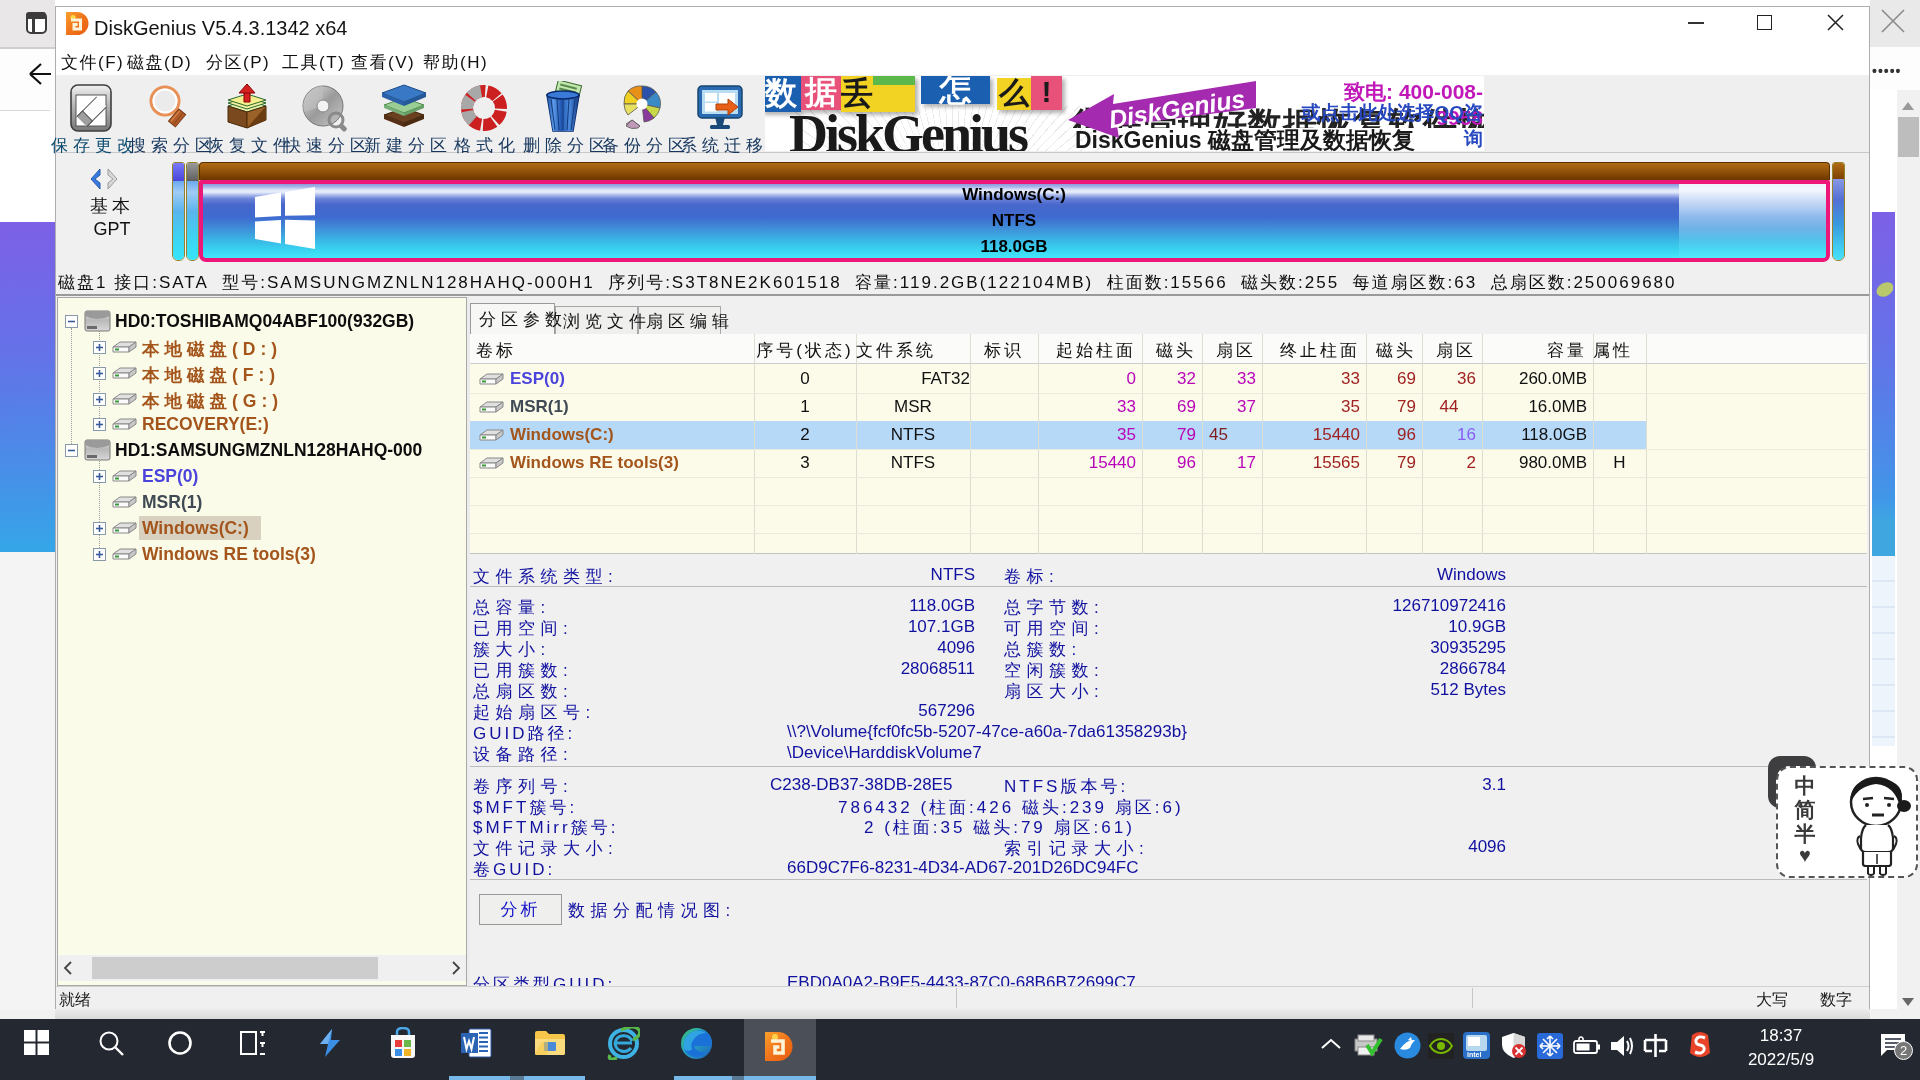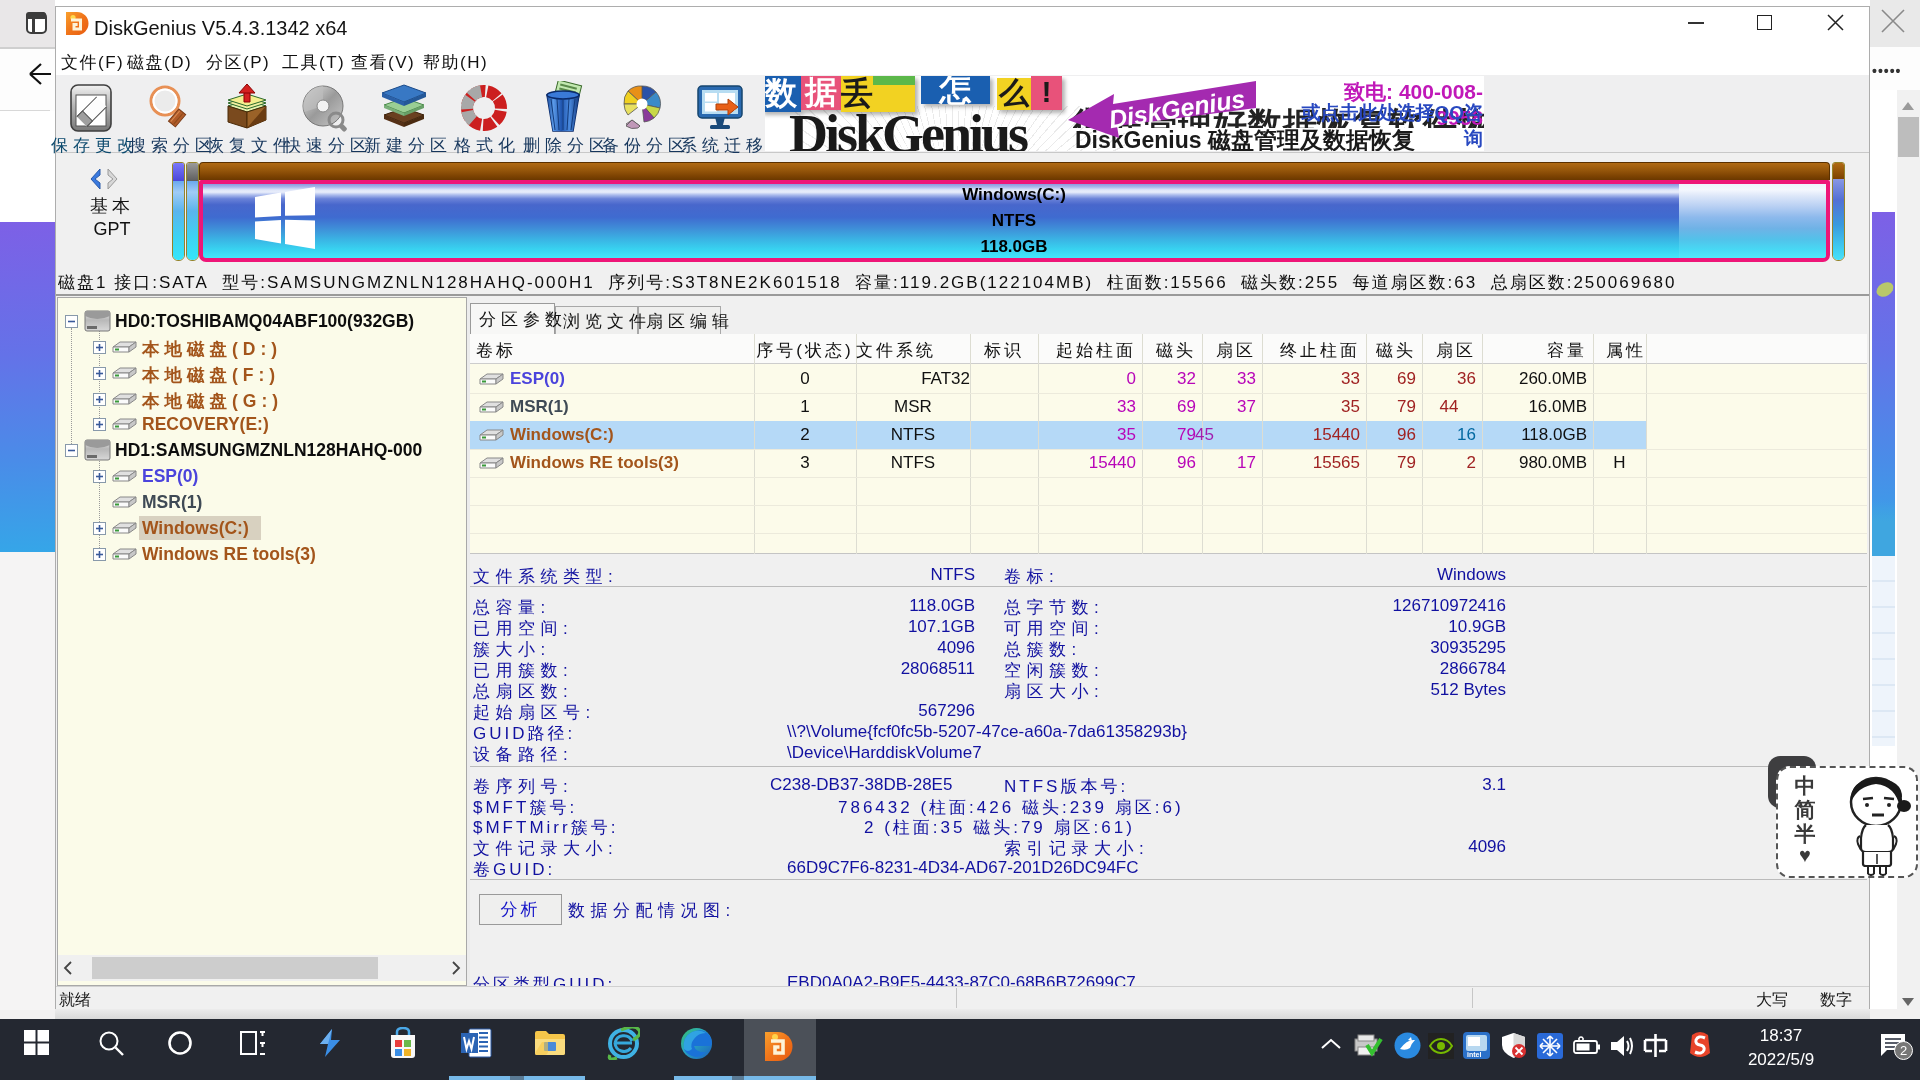--- a/index.html
+++ b/index.html
@@ -448,21 +448,21 @@
  <div class="abs" style="left:284px;top:42px;width:102px;text-align:center;font-size:17px;letter-spacing:3px;color:#111">序号(状态)</div>
  <div class="abs" style="left:386px;top:42px;width:114px;text-align:left;font-size:17px;letter-spacing:3px;color:#111">文件系统</div>
  <div class="abs" style="left:500px;top:42px;width:68px;text-align:center;font-size:17px;letter-spacing:3px;color:#111">标识</div>
  <div class="abs" style="left:568px;top:42px;width:98px;text-align:right;font-size:17px;letter-spacing:3px;color:#111">起始柱面</div>
  <div class="abs" style="left:672px;top:42px;width:54px;text-align:right;font-size:17px;letter-spacing:3px;color:#111">磁头</div>
  <div class="abs" style="left:732px;top:42px;width:54px;text-align:right;font-size:17px;letter-spacing:3px;color:#111">扇区</div>
  <div class="abs" style="left:792px;top:42px;width:98px;text-align:right;font-size:17px;letter-spacing:3px;color:#111">终止柱面</div>
  <div class="abs" style="left:896px;top:42px;width:50px;text-align:right;font-size:17px;letter-spacing:3px;color:#111">磁头</div>
  <div class="abs" style="left:952px;top:42px;width:54px;text-align:right;font-size:17px;letter-spacing:3px;color:#111">扇区</div>
  <div class="abs" style="left:1012px;top:42px;width:105px;text-align:right;font-size:17px;letter-spacing:3px;color:#111">容量</div>
- <div class="abs" style="left:1123px;top:42px;width:53px;text-align:right;font-size:17px;letter-spacing:3px;color:#111">属性</div>
+ <div class="abs" style="left:1123px;top:42px;width:53px;text-align:left;font-size:17px;letter-spacing:3px;color:#111">属性</div>
 
  <svg class="abs" style="left:8px;top:74px" width="27" height="17" viewBox="0 0 27 17">
         <path d="M2 8 L9 3 L25 3 L18 8 z" fill="#e0e0e0" stroke="#888"></path>
         <path d="M2 8 L18 8 L18 13 L2 13 z" fill="#fafafa" stroke="#888"></path>
         <path d="M18 8 L25 3 L25 8 L18 13 z" fill="#c8c8c8" stroke="#888"></path>
         <rect x="4" y="9.5" width="4" height="2" fill="#3a9a3a"></rect>
       </svg>
  <svg class="abs" style="left:8px;top:102px" width="27" height="17" viewBox="0 0 27 17">
         <path d="M2 8 L9 3 L25 3 L18 8 z" fill="#e0e0e0" stroke="#888"></path>
         <path d="M2 8 L18 8 L18 13 L2 13 z" fill="#fafafa" stroke="#888"></path>
@@ -496,33 +496,33 @@
  <div class="abs" style="left:568px;top:72px;width:98px;text-align:right;font-size:17px;color:#b806b8">0</div>
  <div class="abs" style="left:568px;top:100px;width:98px;text-align:right;font-size:17px;color:#b806b8">33</div>
  <div class="abs" style="left:568px;top:128px;width:98px;text-align:right;font-size:17px;color:#b806b8">35</div>
  <div class="abs" style="left:568px;top:156px;width:98px;text-align:right;font-size:17px;color:#b806b8">15440</div>
  <div class="abs" style="left:672px;top:72px;width:54px;text-align:right;font-size:17px;color:#b806b8">32</div>
  <div class="abs" style="left:672px;top:100px;width:54px;text-align:right;font-size:17px;color:#b806b8">69</div>
  <div class="abs" style="left:672px;top:128px;width:54px;text-align:right;font-size:17px;color:#b806b8">79</div>
  <div class="abs" style="left:672px;top:156px;width:54px;text-align:right;font-size:17px;color:#b806b8">96</div>
  <div class="abs" style="left:732px;top:72px;width:54px;text-align:right;font-size:17px;color:#b806b8">33</div>
  <div class="abs" style="left:732px;top:100px;width:54px;text-align:right;font-size:17px;color:#b806b8">37</div>
- <div class="abs" style="left:725px;top:128px;width:54px;text-align:left;font-size:17px;color:#a21caf">45</div>
+ <div class="abs" style="left:704px;top:128px;width:54px;text-align:right;font-size:17px;color:#7f1d1d">45</div>
  <div class="abs" style="left:732px;top:156px;width:54px;text-align:right;font-size:17px;color:#b806b8">17</div>
  <div class="abs" style="left:792px;top:72px;width:98px;text-align:right;font-size:17px;color:#a02323">33</div>
  <div class="abs" style="left:792px;top:100px;width:98px;text-align:right;font-size:17px;color:#a02323">35</div>
  <div class="abs" style="left:792px;top:128px;width:98px;text-align:right;font-size:17px;color:#a02323">15440</div>
  <div class="abs" style="left:792px;top:156px;width:98px;text-align:right;font-size:17px;color:#a02323">15565</div>
  <div class="abs" style="left:896px;top:72px;width:50px;text-align:right;font-size:17px;color:#a02323">69</div>
  <div class="abs" style="left:896px;top:100px;width:50px;text-align:right;font-size:17px;color:#a02323">79</div>
  <div class="abs" style="left:896px;top:128px;width:50px;text-align:right;font-size:17px;color:#a02323">96</div>
  <div class="abs" style="left:896px;top:156px;width:50px;text-align:right;font-size:17px;color:#a02323">79</div>
  <div class="abs" style="left:952px;top:72px;width:54px;text-align:right;font-size:17px;color:#a02323">36</div>
  <div class="abs" style="left:952px;top:100px;width:54px;text-align:center;font-size:17px;color:#a02323">44</div>
- <div class="abs" style="left:952px;top:128px;width:54px;text-align:right;font-size:17px;color:#0369a1">16</div>
+ <div class="abs" style="left:952px;top:128px;width:54px;text-align:right;font-size:17px;color:#8b5cf6">16</div>
  <div class="abs" style="left:952px;top:156px;width:54px;text-align:right;font-size:17px;color:#a02323">2</div>
  <div class="abs" style="left:1012px;top:72px;width:105px;text-align:right;font-size:17px;color:#111">260.0MB</div>
  <div class="abs" style="left:1012px;top:100px;width:105px;text-align:right;font-size:17px;color:#111">16.0MB</div>
  <div class="abs" style="left:1012px;top:128px;width:105px;text-align:right;font-size:17px;color:#111">118.0GB</div>
  <div class="abs" style="left:1012px;top:156px;width:105px;text-align:right;font-size:17px;color:#111">980.0MB</div>
  <div class="abs" style="left:1123px;top:156px;width:53px;text-align:center;font-size:17px;color:#111">H</div>
 
  <div class="abs" style="left:3px;top:268px;font-size:17px;letter-spacing:5.5px;color:#1111a0">文件系统类型:</div>
  <div class="abs" style="left:0;top:268px;width:505px;text-align:right;font-size:17px;color:#1111a0">NTFS</div>
  <div class="abs" style="left:534px;top:268px;font-size:17px;letter-spacing:5.5px;color:#1111a0">卷标:</div>

